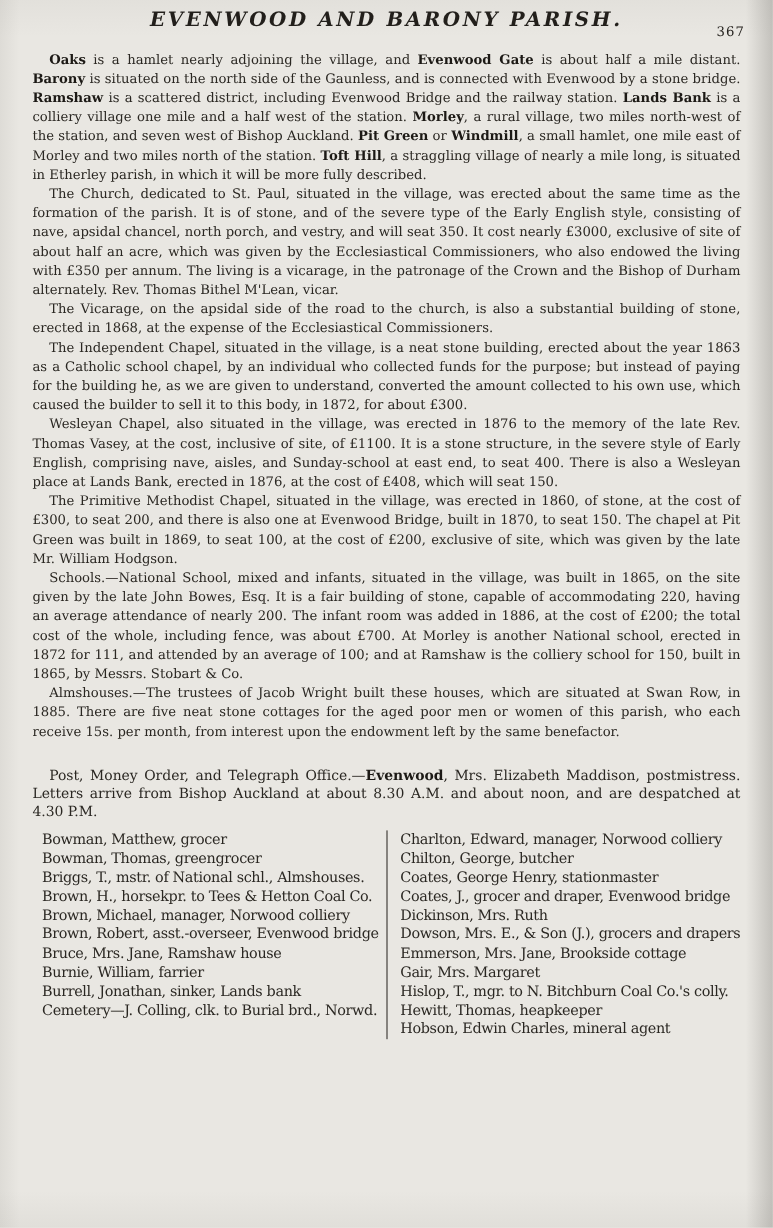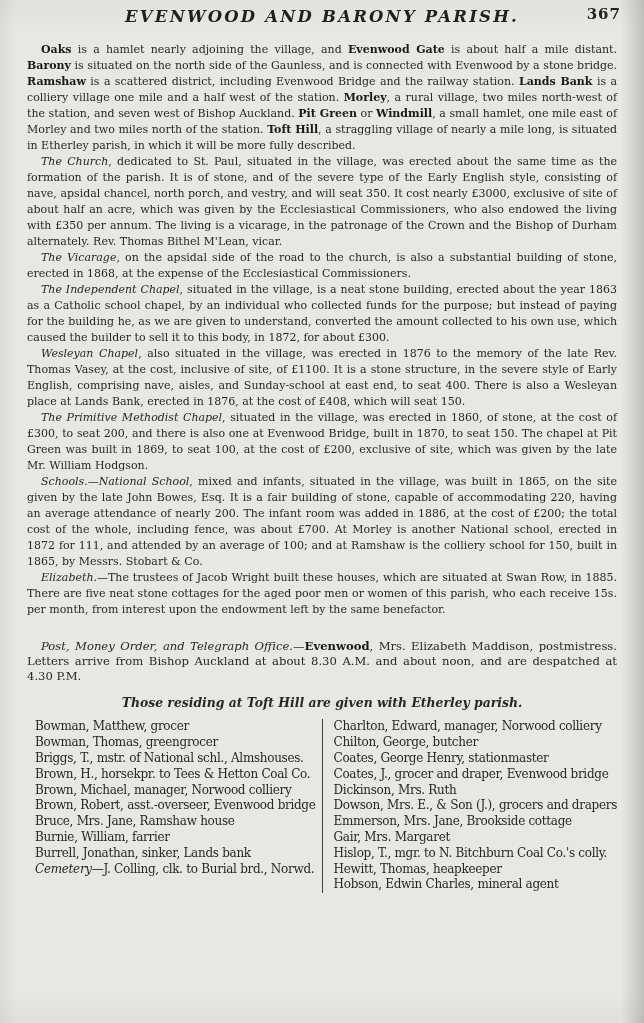--- a/index.html
+++ b/index.html
@@ -17,31 +17,31 @@
       linear-gradient(90deg, rgba(120,118,112,0.10) 0%, rgba(233,231,226,0) 2.5%, rgba(233,231,226,0) 96.5%, rgba(95,93,88,0.28) 100%),
       linear-gradient(180deg, rgba(140,138,132,0.07) 0%, rgba(233,231,226,0) 3%, rgba(233,231,226,0) 97%, rgba(150,148,142,0.10) 100%);
   }
   .header{position:relative;padding-top:7px;text-align:center;height:26px;}
   .title{
     font-style:italic;font-weight:bold;
     font-size:16.5px;letter-spacing:2.2px;
     color:#221f1b;
   }
   .pagenum{
-    position:absolute;right:23px;top:5px;
-    font-size:15px;letter-spacing:1px;font-weight:bold;color:#26231f;
+    position:absolute;right:23px;top:20px;
+    font-size:11px;letter-spacing:1px;font-weight:normal;color:#26231f;
   }
   .content{padding:9px 27px 0 27px;}
   p.body{
     margin:0;text-indent:14px;
     font-size:11px;line-height:16px;
     text-align:justify;
   }
   .b{font-weight:bold;color:#1c1915;}
-  .i{font-style:italic;}
+  .i{}
   .post{
     margin:21px 0 0 0;text-indent:14px;
     font-size:11.6px;line-height:14.8px;
     text-align:justify;
   }
   .note{
     margin-top:12px;text-align:center;
     font-weight:bold;font-style:italic;
     font-size:12.4px;line-height:15px;
   }
@@ -64,26 +64,25 @@
 
   <div class="content">
     <div id="paragraphs">
         <p class="body"><span class="b">Oaks</span><span class=""> is a hamlet nearly adjoining the village, and </span><span class="b">Evenwood Gate</span><span class=""> is about half a mile distant.  </span><span class="b">Barony</span><span class=""> is situated on the north side of the Gaunless, and is connected with Evenwood by a stone bridge.  </span><span class="b">Ramshaw</span><span class=""> is a scattered district, including Evenwood Bridge and the railway station.  </span><span class="b">Lands Bank</span><span class=""> is a colliery village one mile and a half west of the station.  </span><span class="b">Morley</span><span class="">, a rural village, two miles north-west of the station, and seven west of Bishop Auckland.  </span><span class="b">Pit Green</span><span class=""> or </span><span class="b">Windmill</span><span class="">, a small hamlet, one mile east of Morley and two miles north of the station.  </span><span class="b">Toft Hill</span><span class="">, a straggling village of nearly a mile long, is situated in Etherley parish, in which it will be more fully described.</span></p>
         <p class="body"><span class="i">The Church</span><span class="">, dedicated to St. Paul, situated in the village, was erected about the same time as the formation of the parish.  It is of stone, and of the severe type of the Early English style, consisting of nave, apsidal chancel, north porch, and vestry, and will seat 350.  It cost nearly £3000, exclusive of site of about half an acre, which was given by the Ecclesiastical Commissioners, who also endowed the living with £350 per annum.  The living is a vicarage, in the patronage of the Crown and the Bishop of Durham alternately.  Rev. Thomas Bithel M'Lean, vicar.</span></p>
         <p class="body"><span class="i">The Vicarage</span><span class="">, on the apsidal side of the road to the church, is also a substantial building of stone, erected in 1868, at the expense of the Ecclesiastical Commissioners.</span></p>
         <p class="body"><span class="i">The Independent Chapel</span><span class="">, situated in the village, is a neat stone building, erected about the year 1863 as a Catholic school chapel, by an individual who collected funds for the purpose; but instead of paying for the building he, as we are given to understand, converted the amount collected to his own use, which caused the builder to sell it to this body, in 1872, for about £300.</span></p>
         <p class="body"><span class="i">Wesleyan Chapel</span><span class="">, also situated in the village, was erected in 1876 to the memory of the late Rev. Thomas Vasey, at the cost, inclusive of site, of £1100.  It is a stone structure, in the severe style of Early English, comprising nave, aisles, and Sunday-school at east end, to seat 400.  There is also a Wesleyan place at Lands Bank, erected in 1876, at the cost of £408, which will seat 150.</span></p>
         <p class="body"><span class="i">The Primitive Methodist Chapel</span><span class="">, situated in the village, was erected in 1860, of stone, at the cost of £300, to seat 200, and there is also one at Evenwood Bridge, built in 1870, to seat 150.  The chapel at Pit Green was built in 1869, to seat 100, at the cost of £200, exclusive of site, which was given by the late Mr. William Hodgson.</span></p>
         <p class="body"><span class="i">Schools.</span><span class="">—</span><span class="i">National School</span><span class="">, mixed and infants, situated in the village, was built in 1865, on the site given by the late John Bowes, Esq.  It is a fair building of stone, capable of accommodating 220, having an average attendance of nearly 200.  The infant room was added in 1886, at the cost of £200; the total cost of the whole, including fence, was about £700.  At Morley is another National school, erected in 1872 for 111, and attended by an average of 100; and at Ramshaw is the colliery school for 150, built in 1865, by Messrs. Stobart &amp; Co.</span></p>
-        <p class="body"><span class="i">Elizabeth.</span><span class="">—The trustees of Jacob Wright built these houses, which are situated at Swan Row, in 1885.  There are five neat stone cottages for the aged poor men or women of this parish, who each receive 15s. per month, from interest upon the endowment left by the same benefactor.</span></p>
+        <p class="body"><span class="i">Almshouses.</span><span class="">—The trustees of Jacob Wright built these houses, which are situated at Swan Row, in 1885.  There are five neat stone cottages for the aged poor men or women of this parish, who each receive 15s. per month, from interest upon the endowment left by the same benefactor.</span></p>
       </div>
 
     <p class="post" id="post-office"><span class="i">Post, Money Order, and Telegraph Office.</span><span class="">—</span><span class="b">Evenwood</span><span class="">, Mrs. Elizabeth Maddison, postmistress.  Letters arrive from Bishop Auckland at about 8.30 A.M. and about noon, and are despatched at 4.30 P.M.</span></p>
 
-    <div class="note">Those residing at Toft Hill are given with Etherley parish.</div>
 
     <div class="directory">
       <div class="col-left" id="dir-left">
           <div class="entry"><span class="">Bowman, Matthew, grocer</span></div>
           <div class="entry"><span class="">Bowman, Thomas, greengrocer</span></div>
           <div class="entry"><span class="">Briggs, T., mstr. of National schl., Almshouses.</span></div>
           <div class="entry"><span class="">Brown, H., horsekpr. to Tees &amp; Hetton Coal Co.</span></div>
           <div class="entry"><span class="">Brown, Michael, manager, Norwood colliery</span></div>
           <div class="entry"><span class="">Brown, Robert, asst.-overseer, Evenwood bridge</span></div>
           <div class="entry"><span class="">Bruce, Mrs. Jane, Ramshaw house</span></div>

